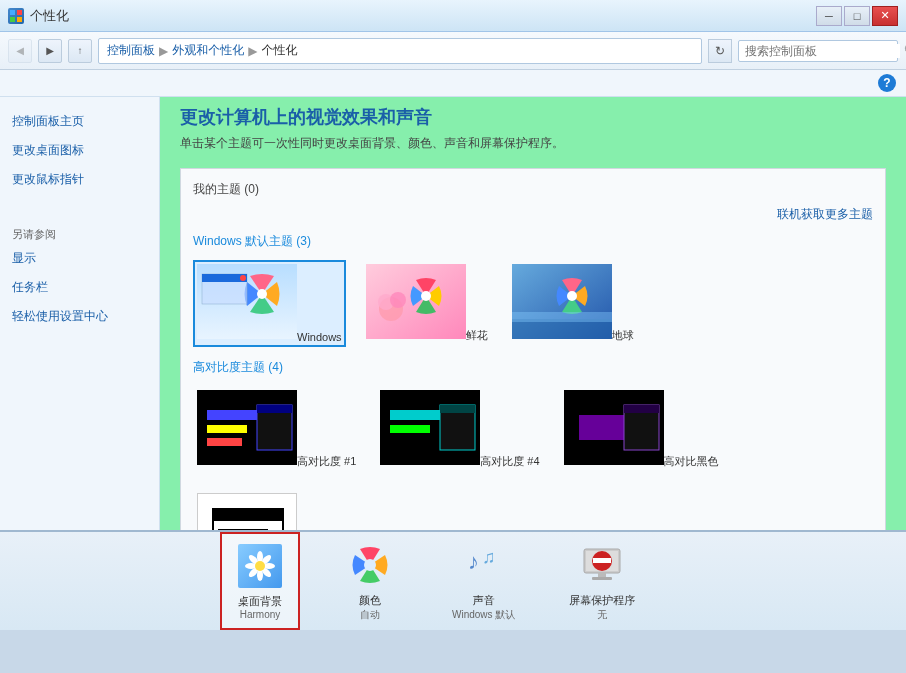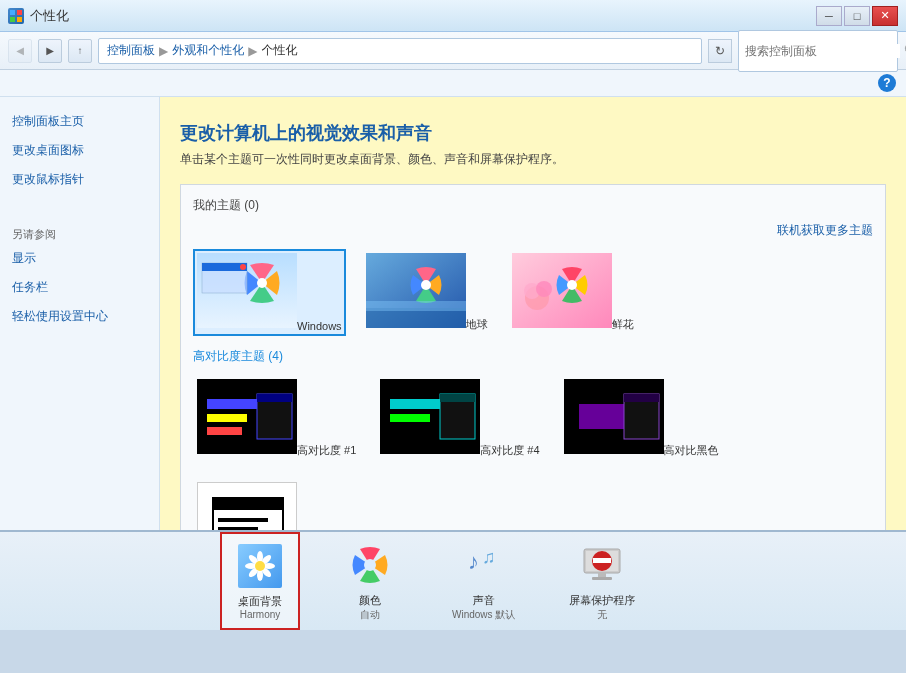--- a/index.html
+++ b/index.html
@@ -108,21 +108,21 @@
       background: linear-gradient(to bottom, #eef4fc, #dce8f4);
       cursor: pointer;
       display: flex;
       align-items: center;
       justify-content: center;
       font-size: 12px;
       color: #555;
     }
     .search-bar {
       width: 160px;
-      height: 42px;
+      height: 22px;
       border: 1px solid #b0c8e0;
       background: white;
       display: flex;
       align-items: center;
       padding: 0 6px;
       gap: 4px;
       border-radius: 2px;
     }
     .search-bar input {
       border: none;
@@ -174,22 +174,22 @@
     .sidebar-section-title {
       color: #666;
       font-size: 11px;
       margin-top: 16px;
       margin-bottom: 8px;
     }
 
     
     .content-area {
       flex: 1;
-      background: #fef9c3;
-      padding: 24px 20px;
+      background: #86efac;
+      padding: 8px 20px;
       overflow-y: auto;
     }
     .content-title {
       font-size: 18px;
       color: #1a5fa8;
       font-weight: bold;
       margin-bottom: 6px;
     }
     .content-desc {
       font-size: 12px;
@@ -365,20 +365,21 @@
   <div class="content-area">
     <h2 class="content-title">更改计算机上的视觉效果和声音</h2>
     <p class="content-desc">单击某个主题可一次性同时更改桌面背景、颜色、声音和屏幕保护程序。</p>
 
     <div class="theme-panel">
 
       <div class="section-header">我的主题 (0)</div>
 
       <div class="get-more-link">联机获取更多主题</div>
 
+      <div class="section-title-blue">Windows 默认主题 (3)</div>
 
       <div class="themes-row">
 
         <div class="theme-item selected">
           <div class="theme-preview">
             <div class="win-preview">
               
               <svg width="100" height="75" viewBox="0 0 100 75">
                 <defs>
                   <linearGradient id="skyGrad" x1="0" y1="0" x2="0" y2="1">
@@ -402,67 +403,67 @@
               </svg>
             </div>
           </div>
           <span class="theme-label">Windows</span>
         </div>
 
         <div class="theme-item">
           <div class="theme-preview">
             <svg width="100" height="75" viewBox="0 0 100 75">
               <defs>
+                <linearGradient id="flowerGrad" x1="0" y1="0" x2="1" y2="1">
+                  <stop offset="0%" stop-color="#ffccdd"></stop>
+                  <stop offset="100%" stop-color="#ff88bb"></stop>
+                </linearGradient>
+              </defs>
+              <rect width="100" height="75" fill="url(#flowerGrad)"></rect>
+
+              <g transform="translate(60,32)">
+                <path d="M0,0 L-10,-16 Q0,-20 10,-16 Z" fill="#ff4466"></path>
+                <path d="M0,0 L13,-10 Q18,0 13,10 Z" fill="#ffcc00"></path>
+                <path d="M0,0 L10,16 Q0,20 -10,16 Z" fill="#44bb66"></path>
+                <path d="M0,0 L-13,10 Q-18,0 -13,-10 Z" fill="#4499ff"></path>
+                <circle cx="0" cy="0" r="5" fill="#fff"></circle>
+              </g>
+
+              <circle cx="25" cy="45" r="12" fill="#ff99aa" opacity="0.7"></circle>
+              <circle cx="20" cy="38" r="8" fill="#ffaacc" opacity="0.8"></circle>
+              <circle cx="32" cy="36" r="8" fill="#ff88bb" opacity="0.8"></circle>
+            </svg>
+          </div>
+          <span class="theme-label">鲜花</span>
+        </div>
+
+        <div class="theme-item">
+          <div class="theme-preview">
+            <svg width="100" height="75" viewBox="0 0 100 75">
+              <defs>
                 <linearGradient id="earthGrad" x1="0" y1="0" x2="1" y2="1">
                   <stop offset="0%" stop-color="#66aadd"></stop>
                   <stop offset="100%" stop-color="#2255aa"></stop>
                 </linearGradient>
               </defs>
               <rect width="100" height="75" fill="url(#earthGrad)"></rect>
 
               <g transform="translate(60,32)">
                 <path d="M0,0 L-10,-16 Q0,-20 10,-16 Z" fill="#ff6688"></path>
                 <path d="M0,0 L13,-10 Q18,0 13,10 Z" fill="#ffaa22"></path>
                 <path d="M0,0 L10,16 Q0,20 -10,16 Z" fill="#44cc88"></path>
                 <path d="M0,0 L-13,10 Q-18,0 -13,-10 Z" fill="#4488ff"></path>
                 <circle cx="0" cy="0" r="5" fill="#fff"></circle>
               </g>
 
               <rect x="0" y="55" width="100" height="20" fill="#2266aa" opacity="0.5"></rect>
               <rect x="0" y="48" width="100" height="10" fill="#88ccff" opacity="0.4"></rect>
             </svg>
           </div>
           <span class="theme-label">地球</span>
-        </div>
-
-        <div class="theme-item">
-          <div class="theme-preview">
-            <svg width="100" height="75" viewBox="0 0 100 75">
-              <defs>
-                <linearGradient id="flowerGrad" x1="0" y1="0" x2="1" y2="1">
-                  <stop offset="0%" stop-color="#ffccdd"></stop>
-                  <stop offset="100%" stop-color="#ff88bb"></stop>
-                </linearGradient>
-              </defs>
-              <rect width="100" height="75" fill="url(#flowerGrad)"></rect>
-
-              <g transform="translate(60,32)">
-                <path d="M0,0 L-10,-16 Q0,-20 10,-16 Z" fill="#ff4466"></path>
-                <path d="M0,0 L13,-10 Q18,0 13,10 Z" fill="#ffcc00"></path>
-                <path d="M0,0 L10,16 Q0,20 -10,16 Z" fill="#44bb66"></path>
-                <path d="M0,0 L-13,10 Q-18,0 -13,-10 Z" fill="#4499ff"></path>
-                <circle cx="0" cy="0" r="5" fill="#fff"></circle>
-              </g>
-
-              <circle cx="25" cy="45" r="12" fill="#ff99aa" opacity="0.7"></circle>
-              <circle cx="20" cy="38" r="8" fill="#ffaacc" opacity="0.8"></circle>
-              <circle cx="32" cy="36" r="8" fill="#ff88bb" opacity="0.8"></circle>
-            </svg>
-          </div>
-          <span class="theme-label">鲜花</span>
         </div>
 
       </div>
 
       <div class="section-title-blue" style="margin-top:4px;">高对比度主题 (4)</div>
 
       <div class="themes-row">
 
         <div class="theme-item">
           <div class="theme-preview">

